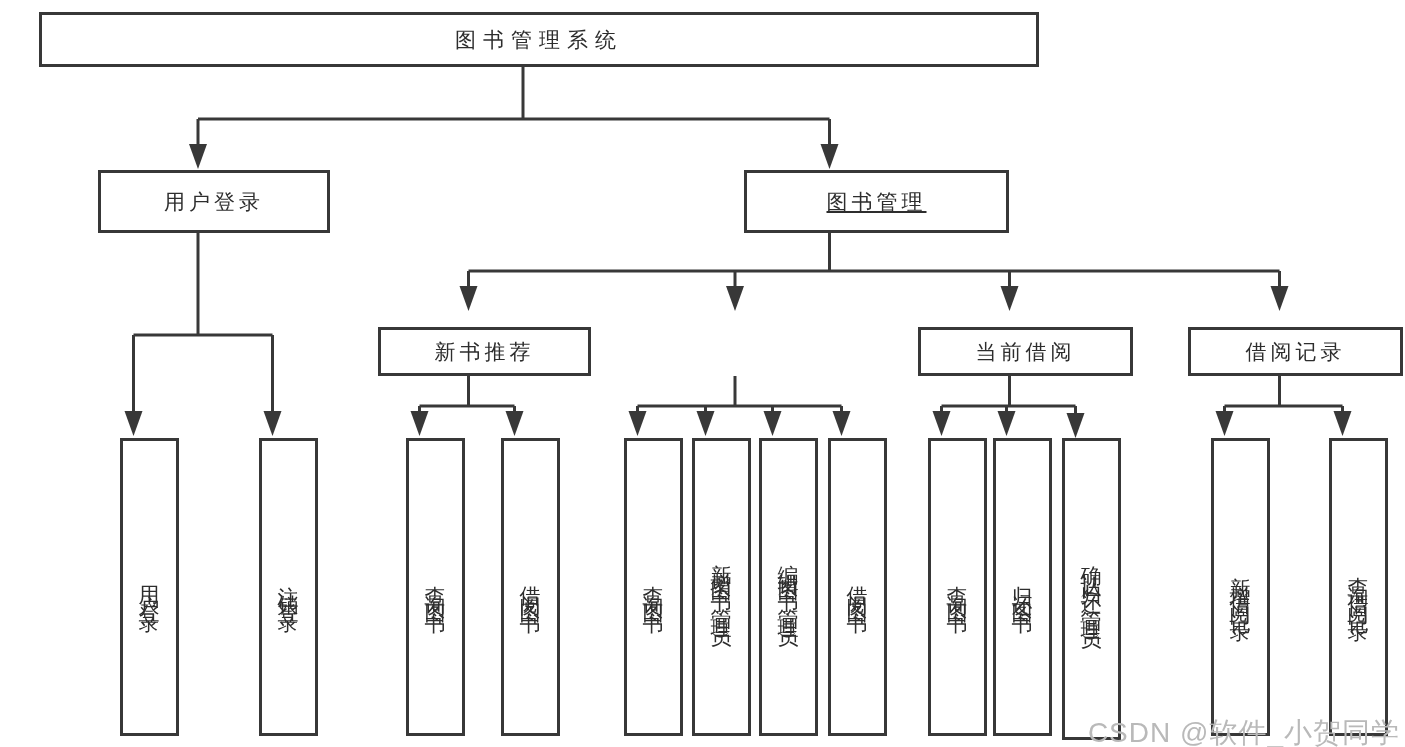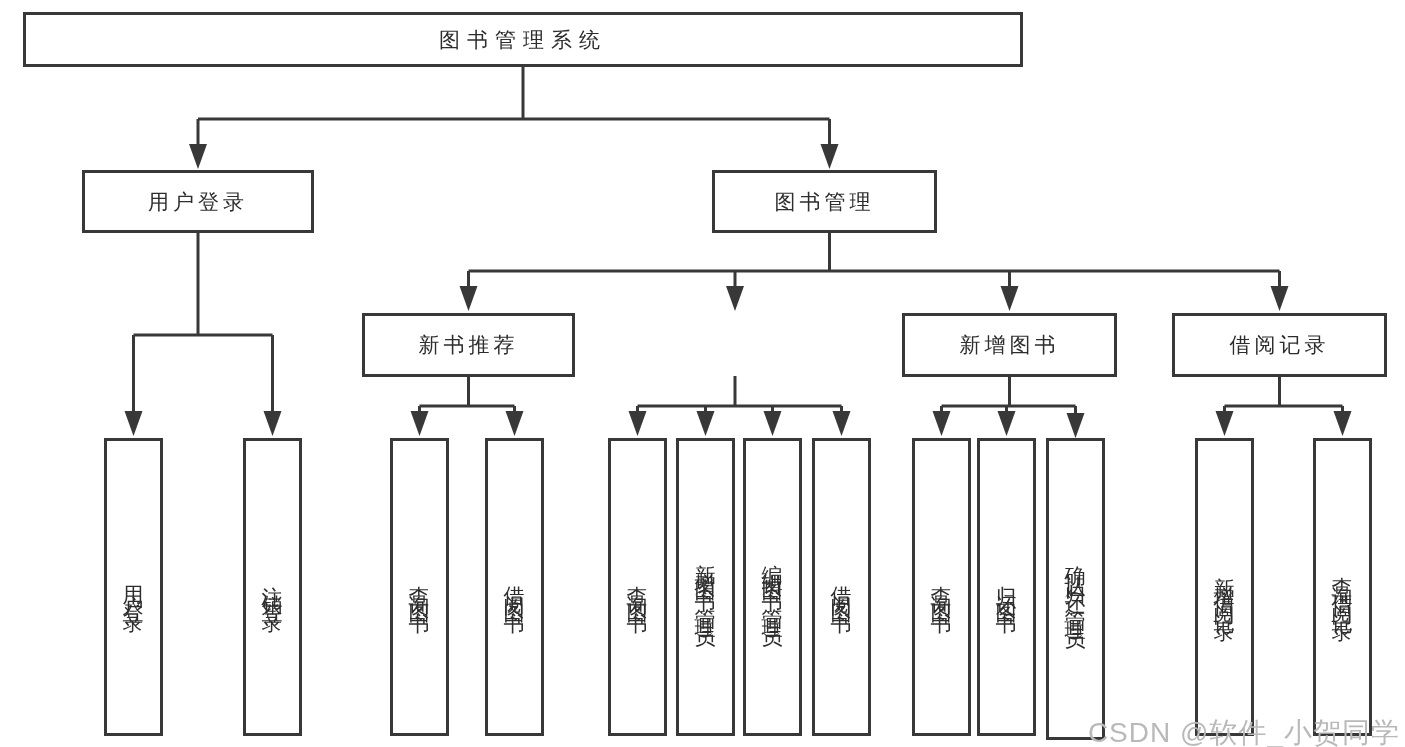--- a/index.html
+++ b/index.html
@@ -26,32 +26,33 @@
   .node {
     position: absolute;
     box-sizing: border-box;
     border: 3px solid #383838;
     background: #ffffff;
     display: flex;
     align-items: center;
     justify-content: center;
     color: #2d2d2d;
     z-index: 2;
+    margin-left: 16px;
   }
   .node-h {
     font-size: 21px;
     letter-spacing: 4px;
     white-space: nowrap;
   }
   .node-root {
     left: 23px; top: 12px; width: 1000px; height: 55px;
     letter-spacing: 7px;
   }
   .node-branch { top: 170px; height: 63px; }
-  .node-module { top: 313px; height: 64px; }
+  .node-module { top: 327px; height: 49px; }
   .node-leaf {
     top: 438px; height: 298px; width: 59px;
   }
   .vtext {
     writing-mode: vertical-rl;
     text-orientation: mixed;
     font-size: 21px;
     letter-spacing: 9px;
     line-height: 1;
     color: #2d2d2d;
@@ -124,24 +125,24 @@
       <line x1="1224.5" x2="1342.5" y1="406" y2="406" stroke="#383838" stroke-width="3"></line>
       <line x1="1224.5" x2="1224.5" y1="406" y2="418" stroke="#383838" stroke-width="3"></line>
       <polygon points="1224.5,436 1215.5,411 1233.5,411" fill="#383838"></polygon>
       <line x1="1342.5" x2="1342.5" y1="406" y2="418" stroke="#383838" stroke-width="3"></line>
       <polygon points="1342.5,436 1333.5,411 1351.5,411" fill="#383838"></polygon>
     </svg>
 
   <div class="node node-h node-root">图书管理系统</div>
 
   <div class="node node-h node-branch" style="left:82px; width:232px;">用户登录</div>
-  <div class="node node-h node-branch" style="left:712px; width:225px;">图书管理</div>
+  <div class="node node-h node-branch" style="left:728px; width:265px;text-decoration:underline;">图书管理</div>
 
   <div class="node node-h node-module" style="left:362px; width:213px;">新书推荐</div>
-  <div class="node node-h node-module" style="left:902px; width:215px;">新增图书</div>
+  <div class="node node-h node-module" style="left:902px; width:215px;">当前借阅</div>
   <div class="node node-h node-module" style="left:1172px; width:215px;">借阅记录</div>
 
   <div class="node node-leaf" style="left:104px;">
     <span class="vtext">用户登录</span>
   </div>
   <div class="node node-leaf" style="left:243px;">
     <span class="vtext">注销登录</span>
   </div>
   <div class="node node-leaf" style="left:390px;">
     <span class="vtext">查询图书</span>

